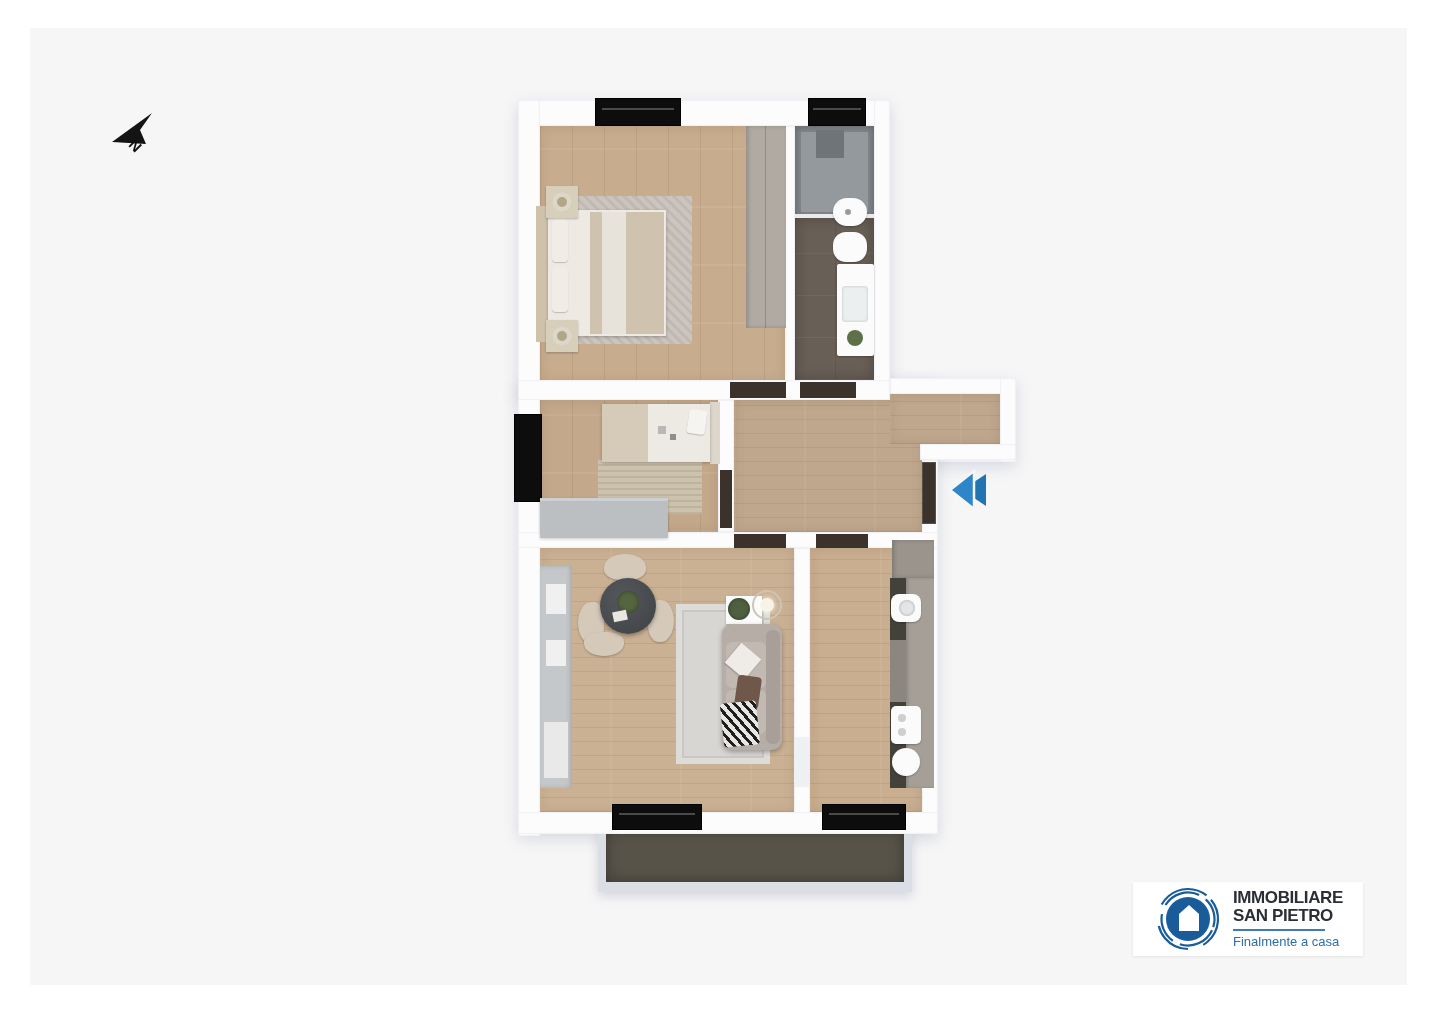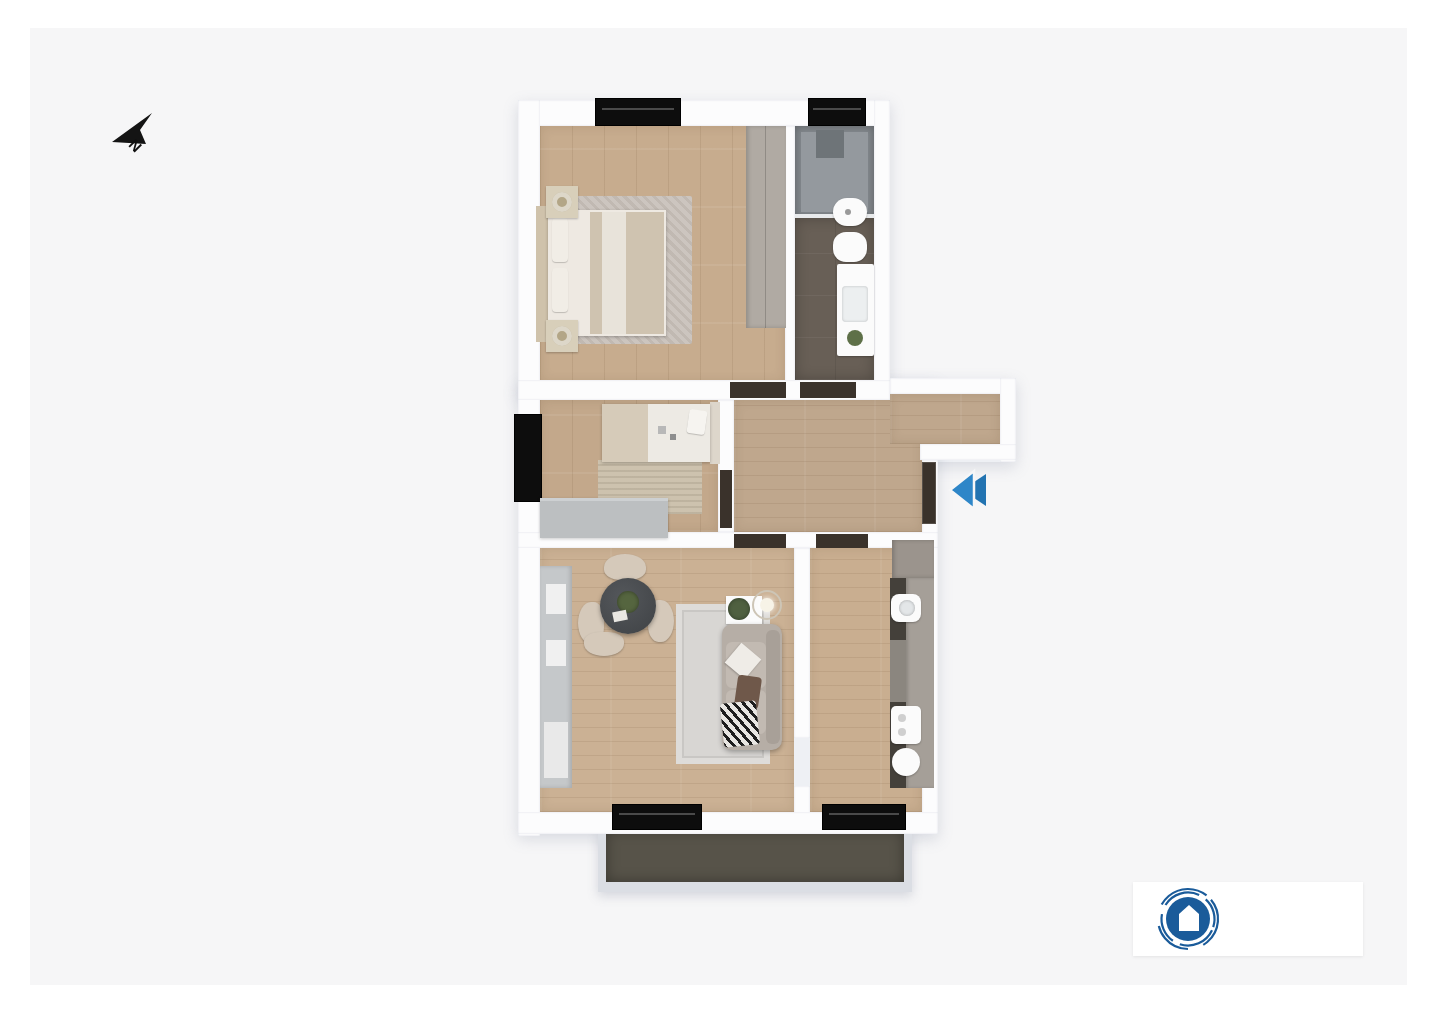--- a/index.html
+++ b/index.html
@@ -186,14 +186,20 @@
     <polygon points="28,3 28,41 4,22" fill="#2e86c8" stroke="#f6f6f7" stroke-width="2.5"></polygon>
   </svg>
 
   <div class="abs" id="logo-card">
     <svg style="margin-left:22px;" width="66" height="66" viewBox="0 0 66 66">
       <circle cx="33" cy="33" r="22" fill="#1a5b9a"></circle>
       <circle cx="33" cy="33" r="26.5" fill="none" stroke="#1a5b9a" stroke-width="2.2" stroke-dasharray="38 8 30 10" transform="rotate(25 33 33)"></circle>
       <circle cx="33" cy="33" r="30" fill="none" stroke="#1a5b9a" stroke-width="2.2" stroke-dasharray="52 16 40 22" transform="rotate(-40 33 33)"></circle>
       <path d="M24,45 L24,28 L34,19 L44,28 L44,45 Z" fill="#ffffff"></path>
     </svg>
+    <div style="margin-left:12px;">
+      <div class="brand-name">IMMOBILIARE</div>
+      <div class="brand-name">SAN PIETRO</div>
+      <div class="brand-div"></div>
+      <div class="brand-tag">Finalmente a casa</div>
+    </div>
   </div>
 </div>
 
 </body></html>

